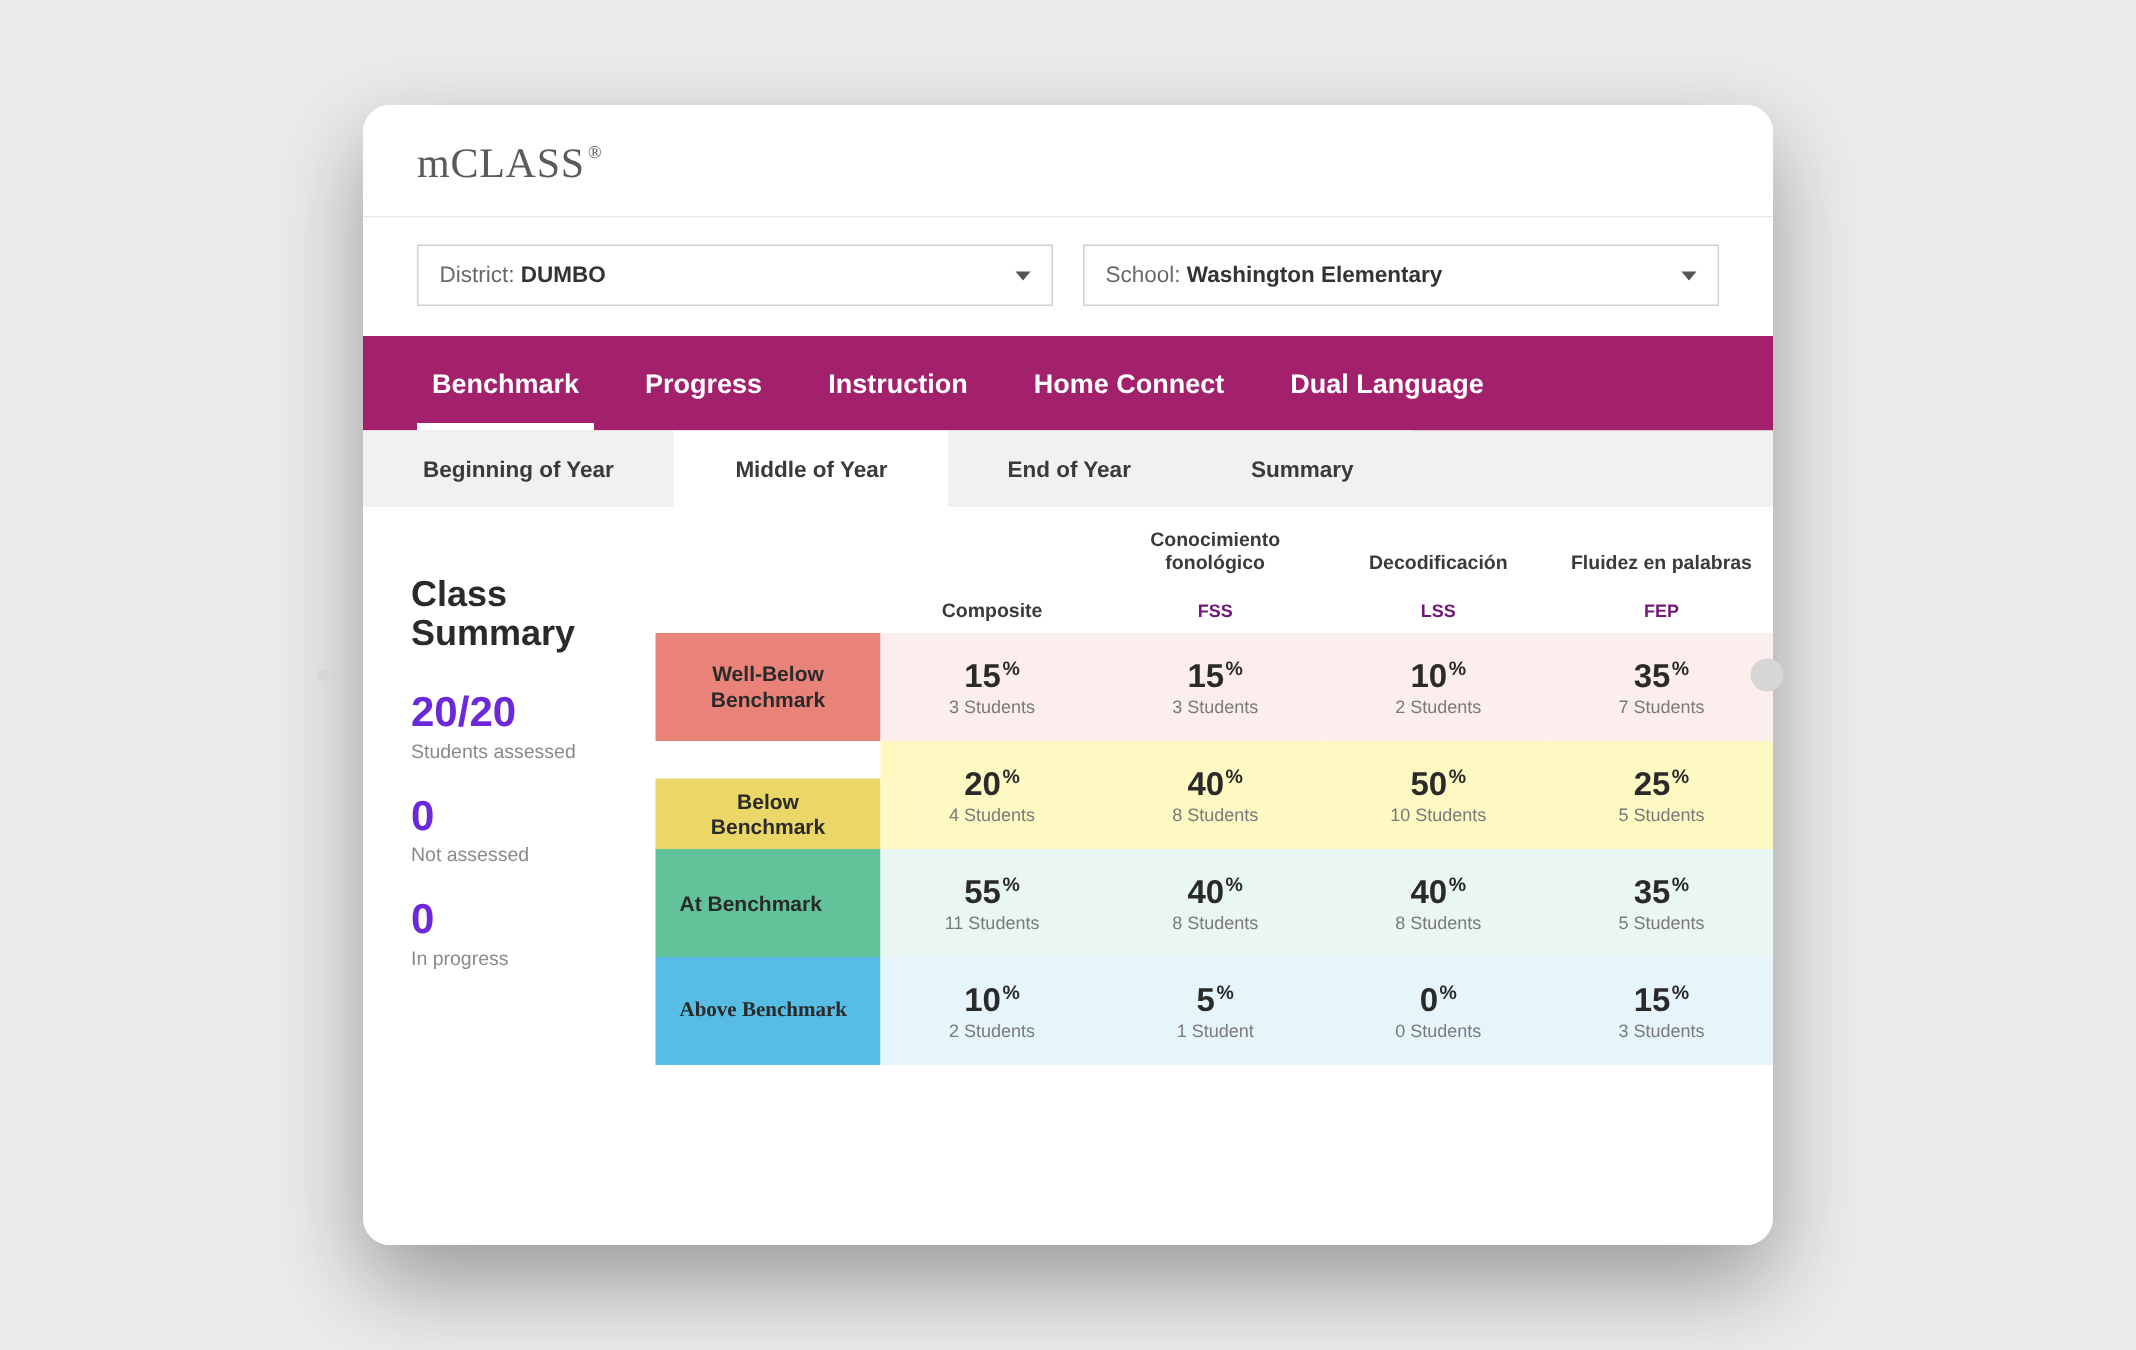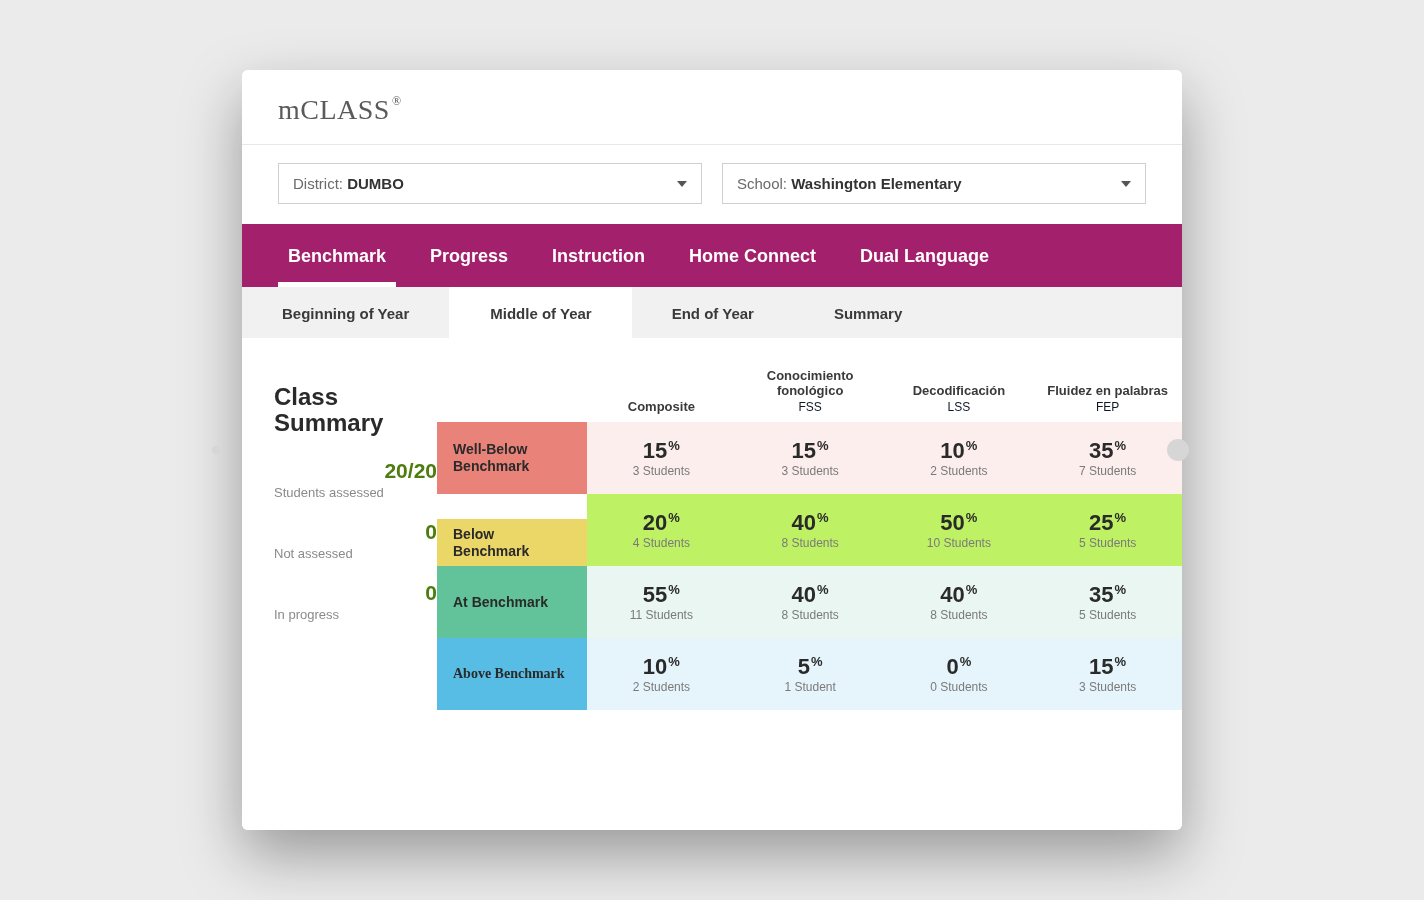--- a/index.html
+++ b/index.html
@@ -21,21 +21,21 @@
   background: #d6d6d6;
   top: 50%;
   transform: translateY(-50%);
 }
 .dot-left { left: 212px; width: 8px; height: 8px; }
 .dot-right { right: 235px; width: 22px; height: 22px; }
 .device {
   width: 940px;
   height: 760px;
   background: #fff;
-  border-radius: 6px;
+  border-radius: 18px;
   box-shadow: 0 25px 60px rgba(0,0,0,0.35);
   overflow: hidden;
   display: flex;
   flex-direction: column;
 }
 .header {
   padding: 24px 36px 18px;
   background: #fff;
   border-bottom: 1px solid #e8e8e8;
 }
@@ -120,21 +120,21 @@
   padding: 46px 0 0 32px;
 }
 .sidebar h2 {
   font-size: 24px;
   font-weight: 700;
   color: #2a2a2a;
   line-height: 1.1;
   margin-bottom: 22px;
 }
 .stat { margin-bottom: 20px; }
-.stat .num { font-size: 21px; font-weight: 700; color: #4d7c0f; text-align: right; }
+.stat .num { font-size: 28px; font-weight: 700; color: #6d28d9; }
 .stat .lbl { font-size: 13px; color: #8a8a8a; margin-top: 2px; }
 .grid {
   flex: 1;
   display: flex;
   flex-direction: column;
 }
 .col-headers {
   display: flex;
   height: 84px;
 }
@@ -143,49 +143,50 @@
   flex: 1;
   text-align: center;
   padding: 14px 6px 8px;
   font-size: 13px;
   color: #3a3a3a;
   display: flex;
   flex-direction: column;
   justify-content: flex-end;
   font-weight: 600;
 }
-.col-head .sub { color: #0f172a; font-weight: 400; font-size: 12px; margin-top: 2px; }
+.col-head .sub { color: #701a75; font-weight: 700; font-size: 12px; margin-top: 18px; }
 .row {
   display: flex;
   height: 72px;
 }
 .bench-label-col {
   width: 150px;
   display: flex;
   align-items: center;
   padding: 0 16px;
   font-size: 14px;
   font-weight: 700;
   color: #2a2a2a;
   line-height: 1.2;
+  text-align: center;
 }
 .cell {
   flex: 1;
   display: flex;
   flex-direction: column;
   align-items: center;
   justify-content: center;
 }
 .pct { font-size: 22px; font-weight: 700; color: #2a2a2a; }
 .pct .sym { font-size: 13px; vertical-align: super; margin-left: 1px; }
 .students { font-size: 12px; color: #7a7a7a; margin-top: 0; }
 .row-wb .bench-label-col { background: #e9837a; }
 .row-wb .cell { background: #fceeec; }
 .row-bb .bench-label-col { background: #ebd767; margin-top: 25px; }
-.row-bb .cell { background: #bef264; }
+.row-bb .cell { background: #fef9c3; }
 .row-ab .bench-label-col { background: #62c299; }
 .row-ab .cell { background: #e9f6f1; }
 .row-av .bench-label-col { background: #57bde5; font-family: Liberation Serif, serif; }
 .row-av .cell { background: #e6f5fb; }
 </style>
 </head>
 <body>
 
 <div class="dot-left"></div>
 <div class="dot-right"></div>

